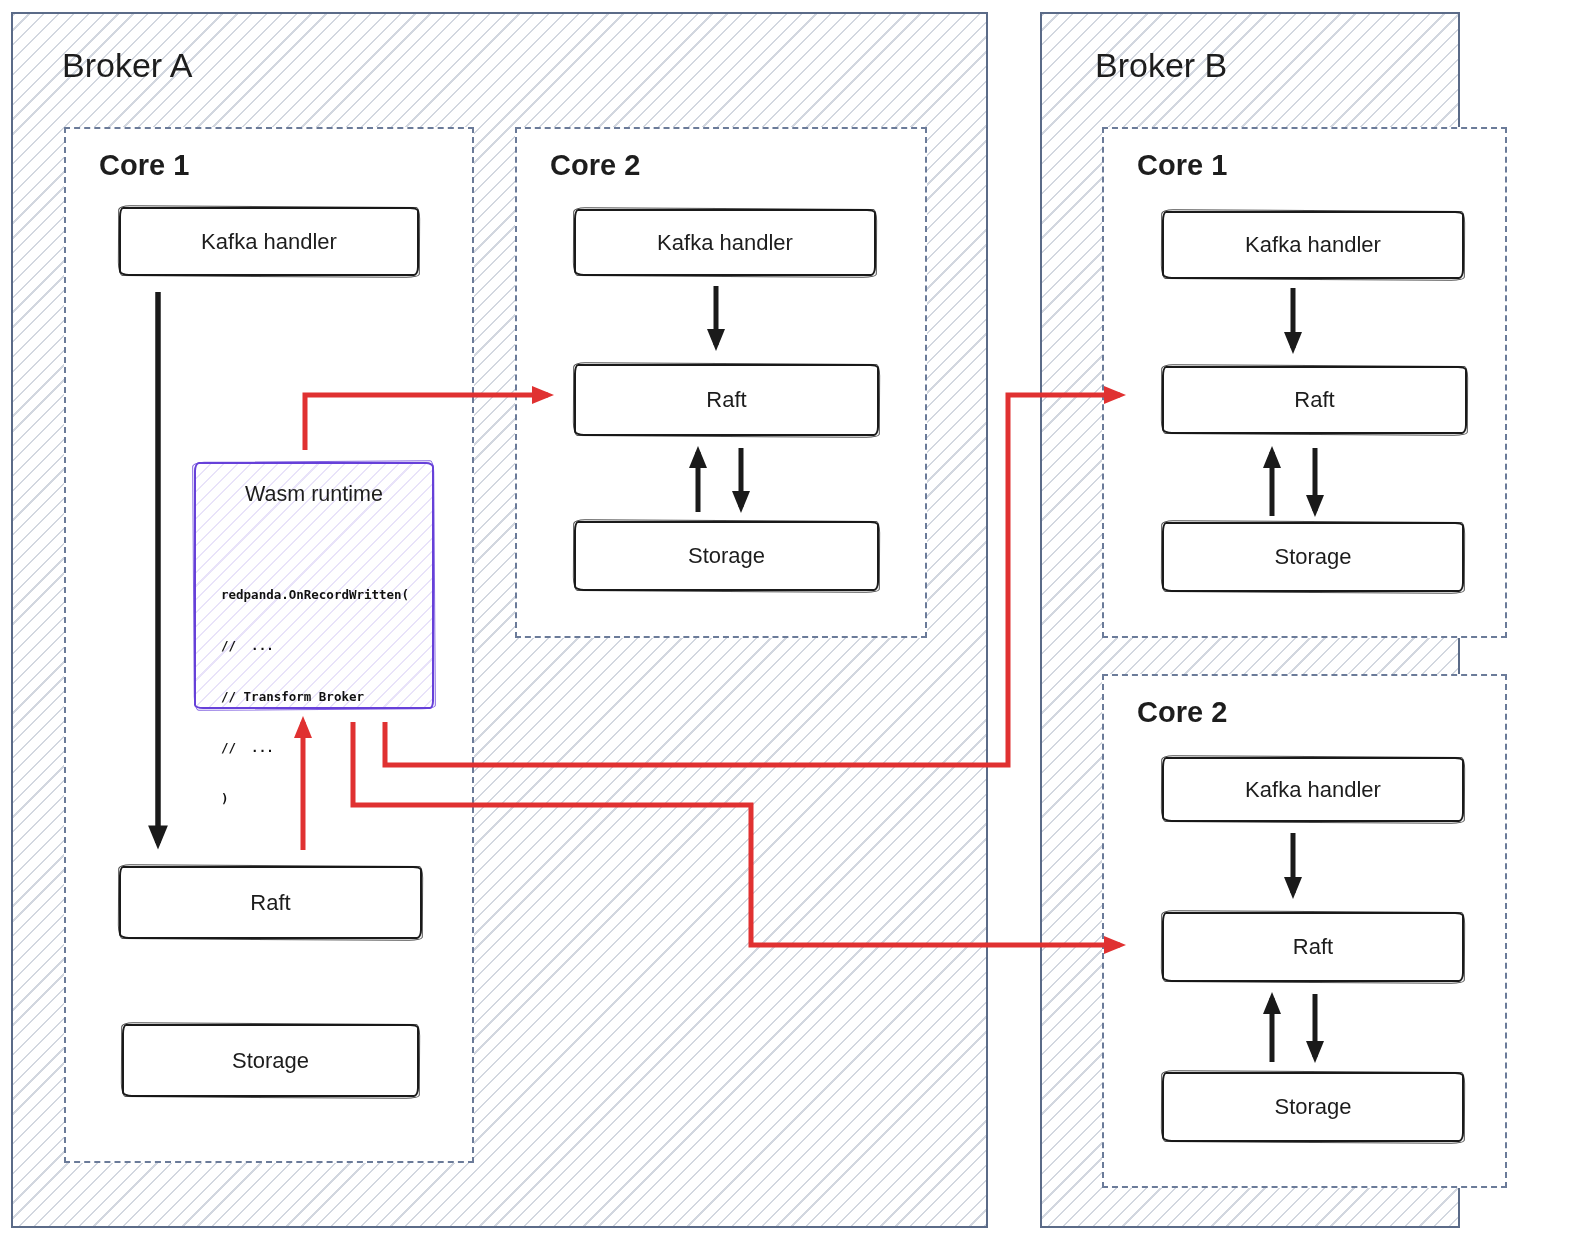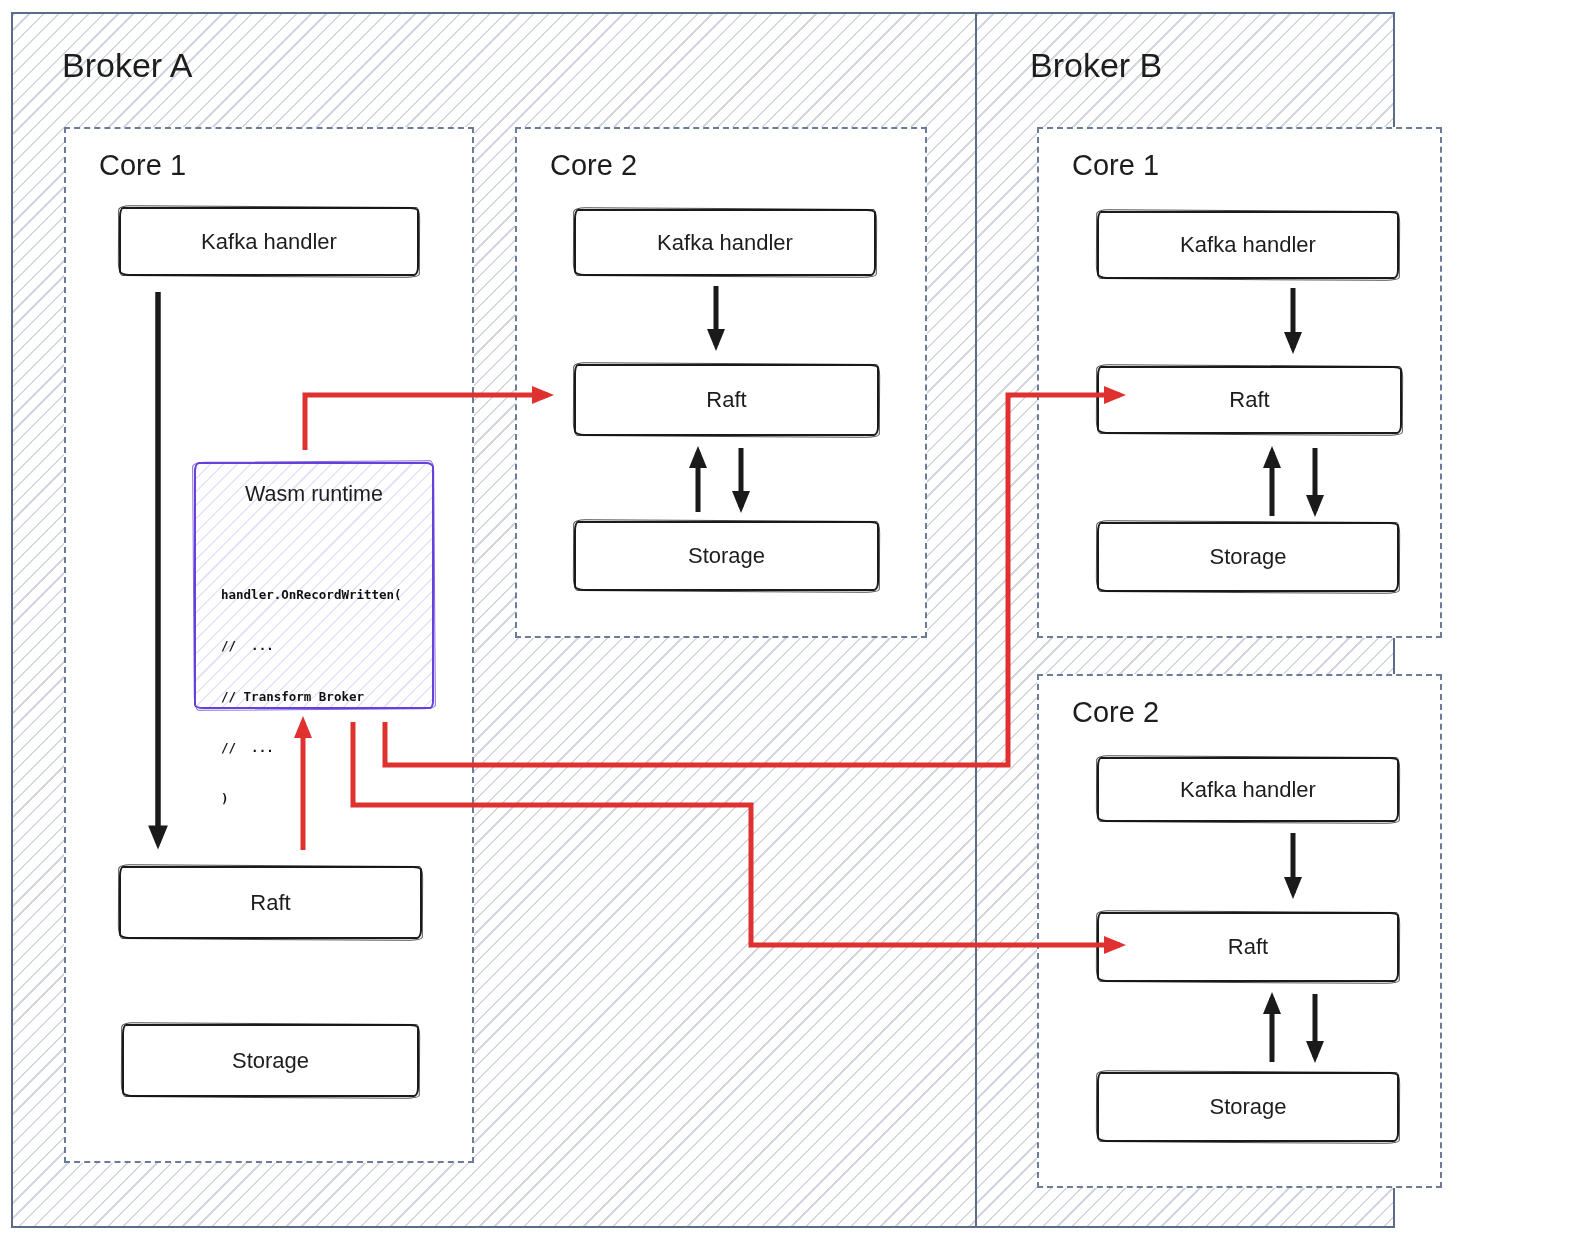--- a/index.html
+++ b/index.html
@@ -11,21 +11,21 @@
   .broker {
     position:absolute; border:2px solid #5b6b88; background-color:#ffffff;
     background-image:repeating-linear-gradient(135deg,
       rgba(106,122,150,0.30) 0px, rgba(106,122,150,0.30) 1.6px,
       rgba(255,255,255,0) 1.6px, rgba(255,255,255,0) 10.5px);
   }
   .broker-title { position:absolute; font-size:34px; font-weight:400; color:#1d1d1d; white-space:nowrap; }
   .core {
     position:absolute; background:#ffffff; border:2.5px dashed #6b7b99;
   }
-  .core-label { position:absolute; left:33px; top:20px; font-size:29px; font-weight:400; white-space:nowrap; }
+  .core-label { position:absolute; left:33px; top:20px; font-size:29px; font-weight:700; white-space:nowrap; }
   .sketch {
     position:absolute; background:#ffffff; border:2.6px solid #1a1a1a;
     border-radius:4px 9px 5px 10px / 10px 4px 9px 5px;
     display:flex; align-items:center; justify-content:center;
   }
   .sketch::before {
     content:""; position:absolute; inset:-3px; pointer-events:none;
     border:1.6px solid rgba(22,22,22,0.75);
     border-radius:12px 4px 14px 5px / 5px 12px 4px 14px;
     transform:rotate(0.35deg);
@@ -64,21 +64,21 @@
     <div class="core" style="left:51px; top:113px; width:410px; height:1036px;">
       <div class="core-label">Core 1</div>
 
       <div class="sketch" style="left:53px; top:78px; width:300px; height:69px;">
         <span class="sketch-label">Kafka handler</span>
       </div>
 
       <div class="wasm-box" style="left:128px; top:333px; width:240px; height:247px;">
         <div class="wasm-title">Wasm runtime</div>
         <div class="wasm-code">
-          <div>handler.OnRecordWritten(</div>
+          <div>redpanda.OnRecordWritten(</div>
           <div>//  ...</div>
           <div>// Transform Broker</div>
           <div>//  ...</div>
           <div>)</div>
         </div>
       </div>
 
       <div class="sketch" style="left:53px; top:737px; width:303px; height:73px;">
         <span class="sketch-label">Raft</span>
       </div>
@@ -96,21 +96,21 @@
       </div>
       <div class="sketch" style="left:57px; top:235px; width:305px; height:72px;">
         <span class="sketch-label">Raft</span>
       </div>
       <div class="sketch" style="left:57px; top:392px; width:305px; height:70px;">
         <span class="sketch-label">Storage</span>
       </div>
     </div>
   </section>
 
-  <section class="broker" style="left:975px; top:12px; width:420px; height:1216px;">
+  <section class="broker" style="left:1040px; top:12px; width:420px; height:1216px;">
     <div class="broker-title" style="left:53px; top:32px;">Broker B</div>
 
     <div class="core" style="left:60px; top:113px; width:405px; height:511px;">
       <div class="core-label">Core 1</div>
 
       <div class="sketch" style="left:58px; top:82px; width:302px; height:68px;">
         <span class="sketch-label">Kafka handler</span>
       </div>
       <div class="sketch" style="left:58px; top:237px; width:305px; height:68px;">
         <span class="sketch-label">Raft</span>

